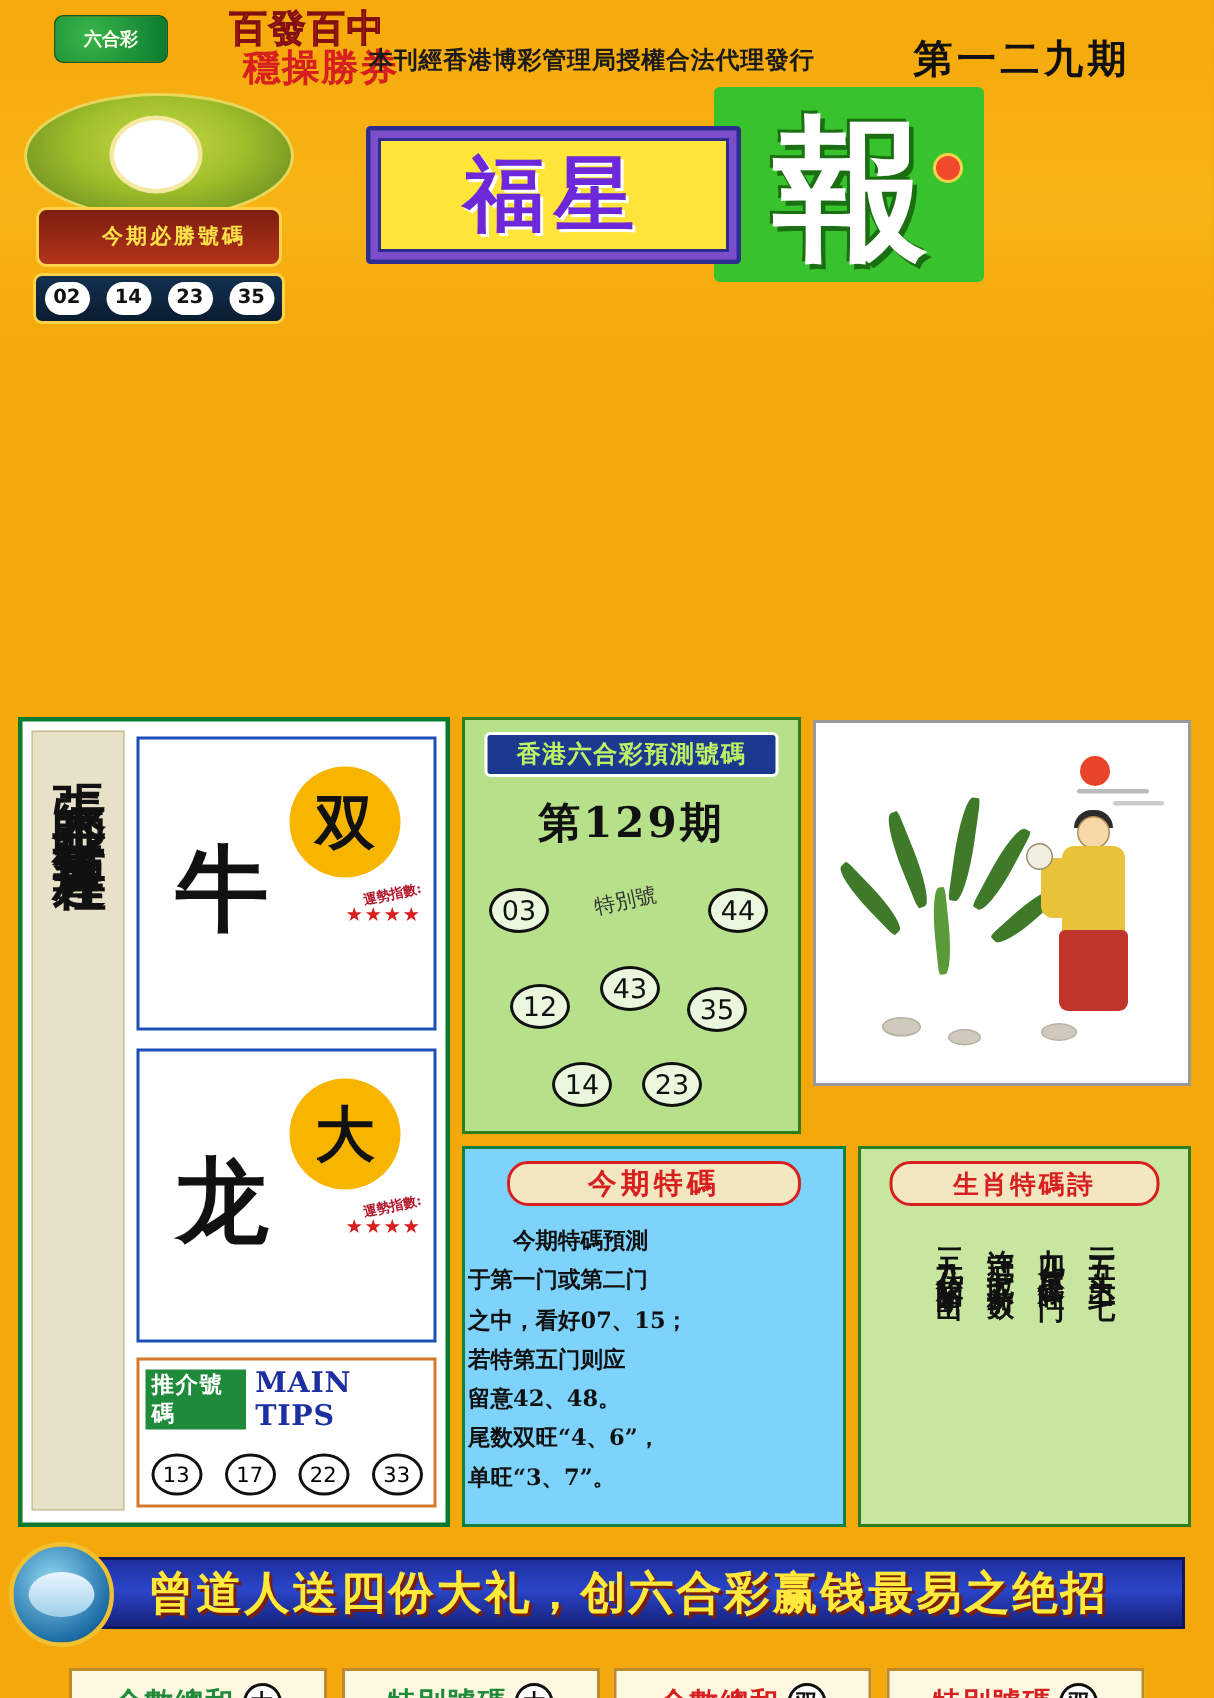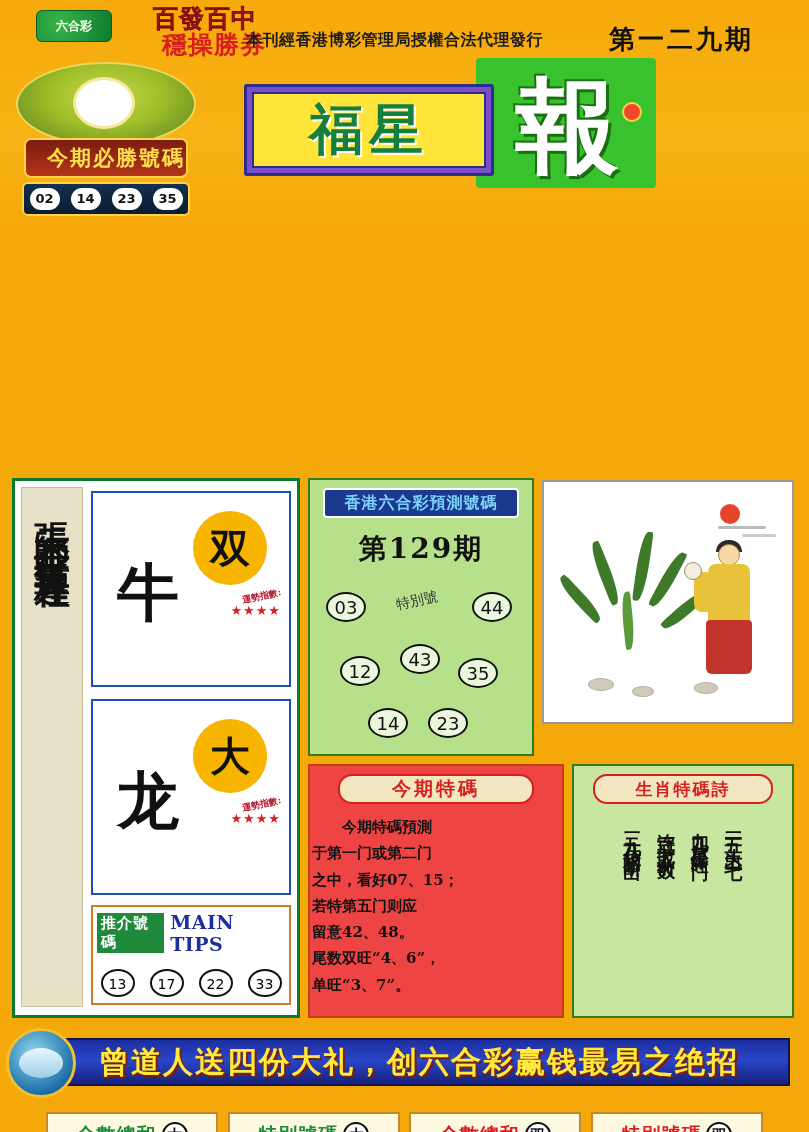--- a/index.html
+++ b/index.html
@@ -70,21 +70,21 @@
     background:#fff; border-radius:50%;
     box-shadow: 0 0 0 3px #f5e9a0;
   }
   .emblem .band {
     position:absolute; left:8px; top:76px; width:164px; height:40px;
     background:linear-gradient(180deg,#7d1d0e,#b3331b);
     border:2px solid #ffd24a; border-radius:7px;
     display:flex;align-items:center;justify-content:center;
   }
   .emblem .band span {
-    font-family:Liberation Mono, monospace; font-size:21px; font-weight:bold;
+    font-family:Liberation Mono, monospace; font-size:14px; font-weight:bold;
     color:#ffe14a; letter-spacing:2px;margin-left:20px;
   }
   .emblem .numbar {
     position:absolute; left:6px; top:120px; width:168px; height:34px;
     background:linear-gradient(180deg,#12304f,#0a1c30);
     border:2px solid #ffd24a; border-radius:6px;
     display:flex;align-items:center;justify-content:space-around;
   }
   .emblem .numbar b {
     display:inline-block; width:30px;height:22px; line-height:22px; text-align:center;
@@ -104,21 +104,21 @@
     position:absolute; left:8px; top:26px; width:250px; height:92px;
     background:#7b4fc9; border:3px solid #2d2d8f; border-radius:3px;
   }
   .biglogo .yellowbox {
     position:absolute; left:16px; top:34px; width:234px; height:76px;
     background:#ffe43a; border:2px solid #2d2d8f;
     display:flex;align-items:center;justify-content:center;
   }
   .biglogo .yellowbox span {
     font-family:"DejaVu Serif", serif; font-size:54px; font-weight:bold;
-    color:#15803d; letter-spacing:6px;
+    color:#6d28d9; letter-spacing:6px;
     text-shadow: 2px 2px 0 #fff;
   }
   .biglogo .bigchar {
     position:absolute; left:248px; top:4px; width:166px; height:128px;
     display:flex;align-items:center;justify-content:center;
     font-family:"DejaVu Serif", serif; font-size:104px; font-weight:bold;
     color:#fff; line-height:1;
     text-shadow: 3px 3px 0 #1b6f12, -2px -2px 0 #1b6f12;
   }
   .biglogo .dot {
@@ -198,21 +198,21 @@
 
   
   .predict {
     position:absolute; left:308px; top:246px; width:226px; height:278px;
     background:#b7e08a; border:2px solid #2f7d1f;
   }
   .predict .pbadge {
     margin:8px auto 0 auto; width:196px; height:30px;
     background:#1b3a8f; border:2px solid #fff; border-radius:4px;
     display:flex;align-items:center;justify-content:center;
-    font-family:"DejaVu Serif", serif; font-size:16px; color:#7dd3fc; font-weight:bold;
+    font-family:"DejaVu Serif", serif; font-size:16px; color:#bef264; font-weight:bold;
     letter-spacing:1px;
   }
   .predict .pissue {
     text-align:center; margin-top:12px;
     font-family:"DejaVu Serif", serif; font-size:28px; font-weight:bold; color:#111;
     letter-spacing:2px;
   }
   .predict .ball {
     position:absolute; width:40px;height:30px;
     border:2px solid #111; border-radius:50%;
@@ -255,21 +255,21 @@
   .fig-head { position:absolute; left:22px; top:0; width:22px;height:22px;border-radius:50%;background:#f7d9a8;border:1px solid #b08a56;}
   .fig-hair { position:absolute; left:20px; top:-4px; width:26px;height:12px;border-radius:12px 12px 0 0;background:#2b2b2b;}
   .fig-body { position:absolute; left:12px; top:20px; width:42px;height:62px;background:#e8c33a;border-radius:8px 8px 4px 4px;}
   .fig-skirt { position:absolute; left:10px; top:76px; width:46px;height:54px;background:#c0342b;border-radius:4px 4px 6px 6px;}
   .fig-sleeve { position:absolute; left:-2px; top:28px; width:20px;height:40px;background:#e8c33a;border-radius:8px;}
   .fig-fan { position:absolute; left:-12px; top:18px; width:18px;height:18px;border-radius:50%;background:#f2efe0;border:1px solid #9a8f6a;}
 
   
   .special {
     position:absolute; left:308px; top:532px; width:256px; height:254px;
-    background:#ef4444; border:2px solid #c2410c;
+    background:#7dd3fc; border:2px solid #15803d;
   }
   .special .sp-head, .poem .sp-head {
     margin:8px auto 0 auto; width:196px; height:30px;
     background:#f2e7c0; border:2px solid #d81f20; border-radius:14px;
     display:flex;align-items:center;justify-content:center;
     font-family:"DejaVu Serif", serif; font-size:19px; font-weight:bold; color:#d81f20;
     letter-spacing:3px;
   }
   .special .sp-body {
     padding:10px 14px 0 2px;

